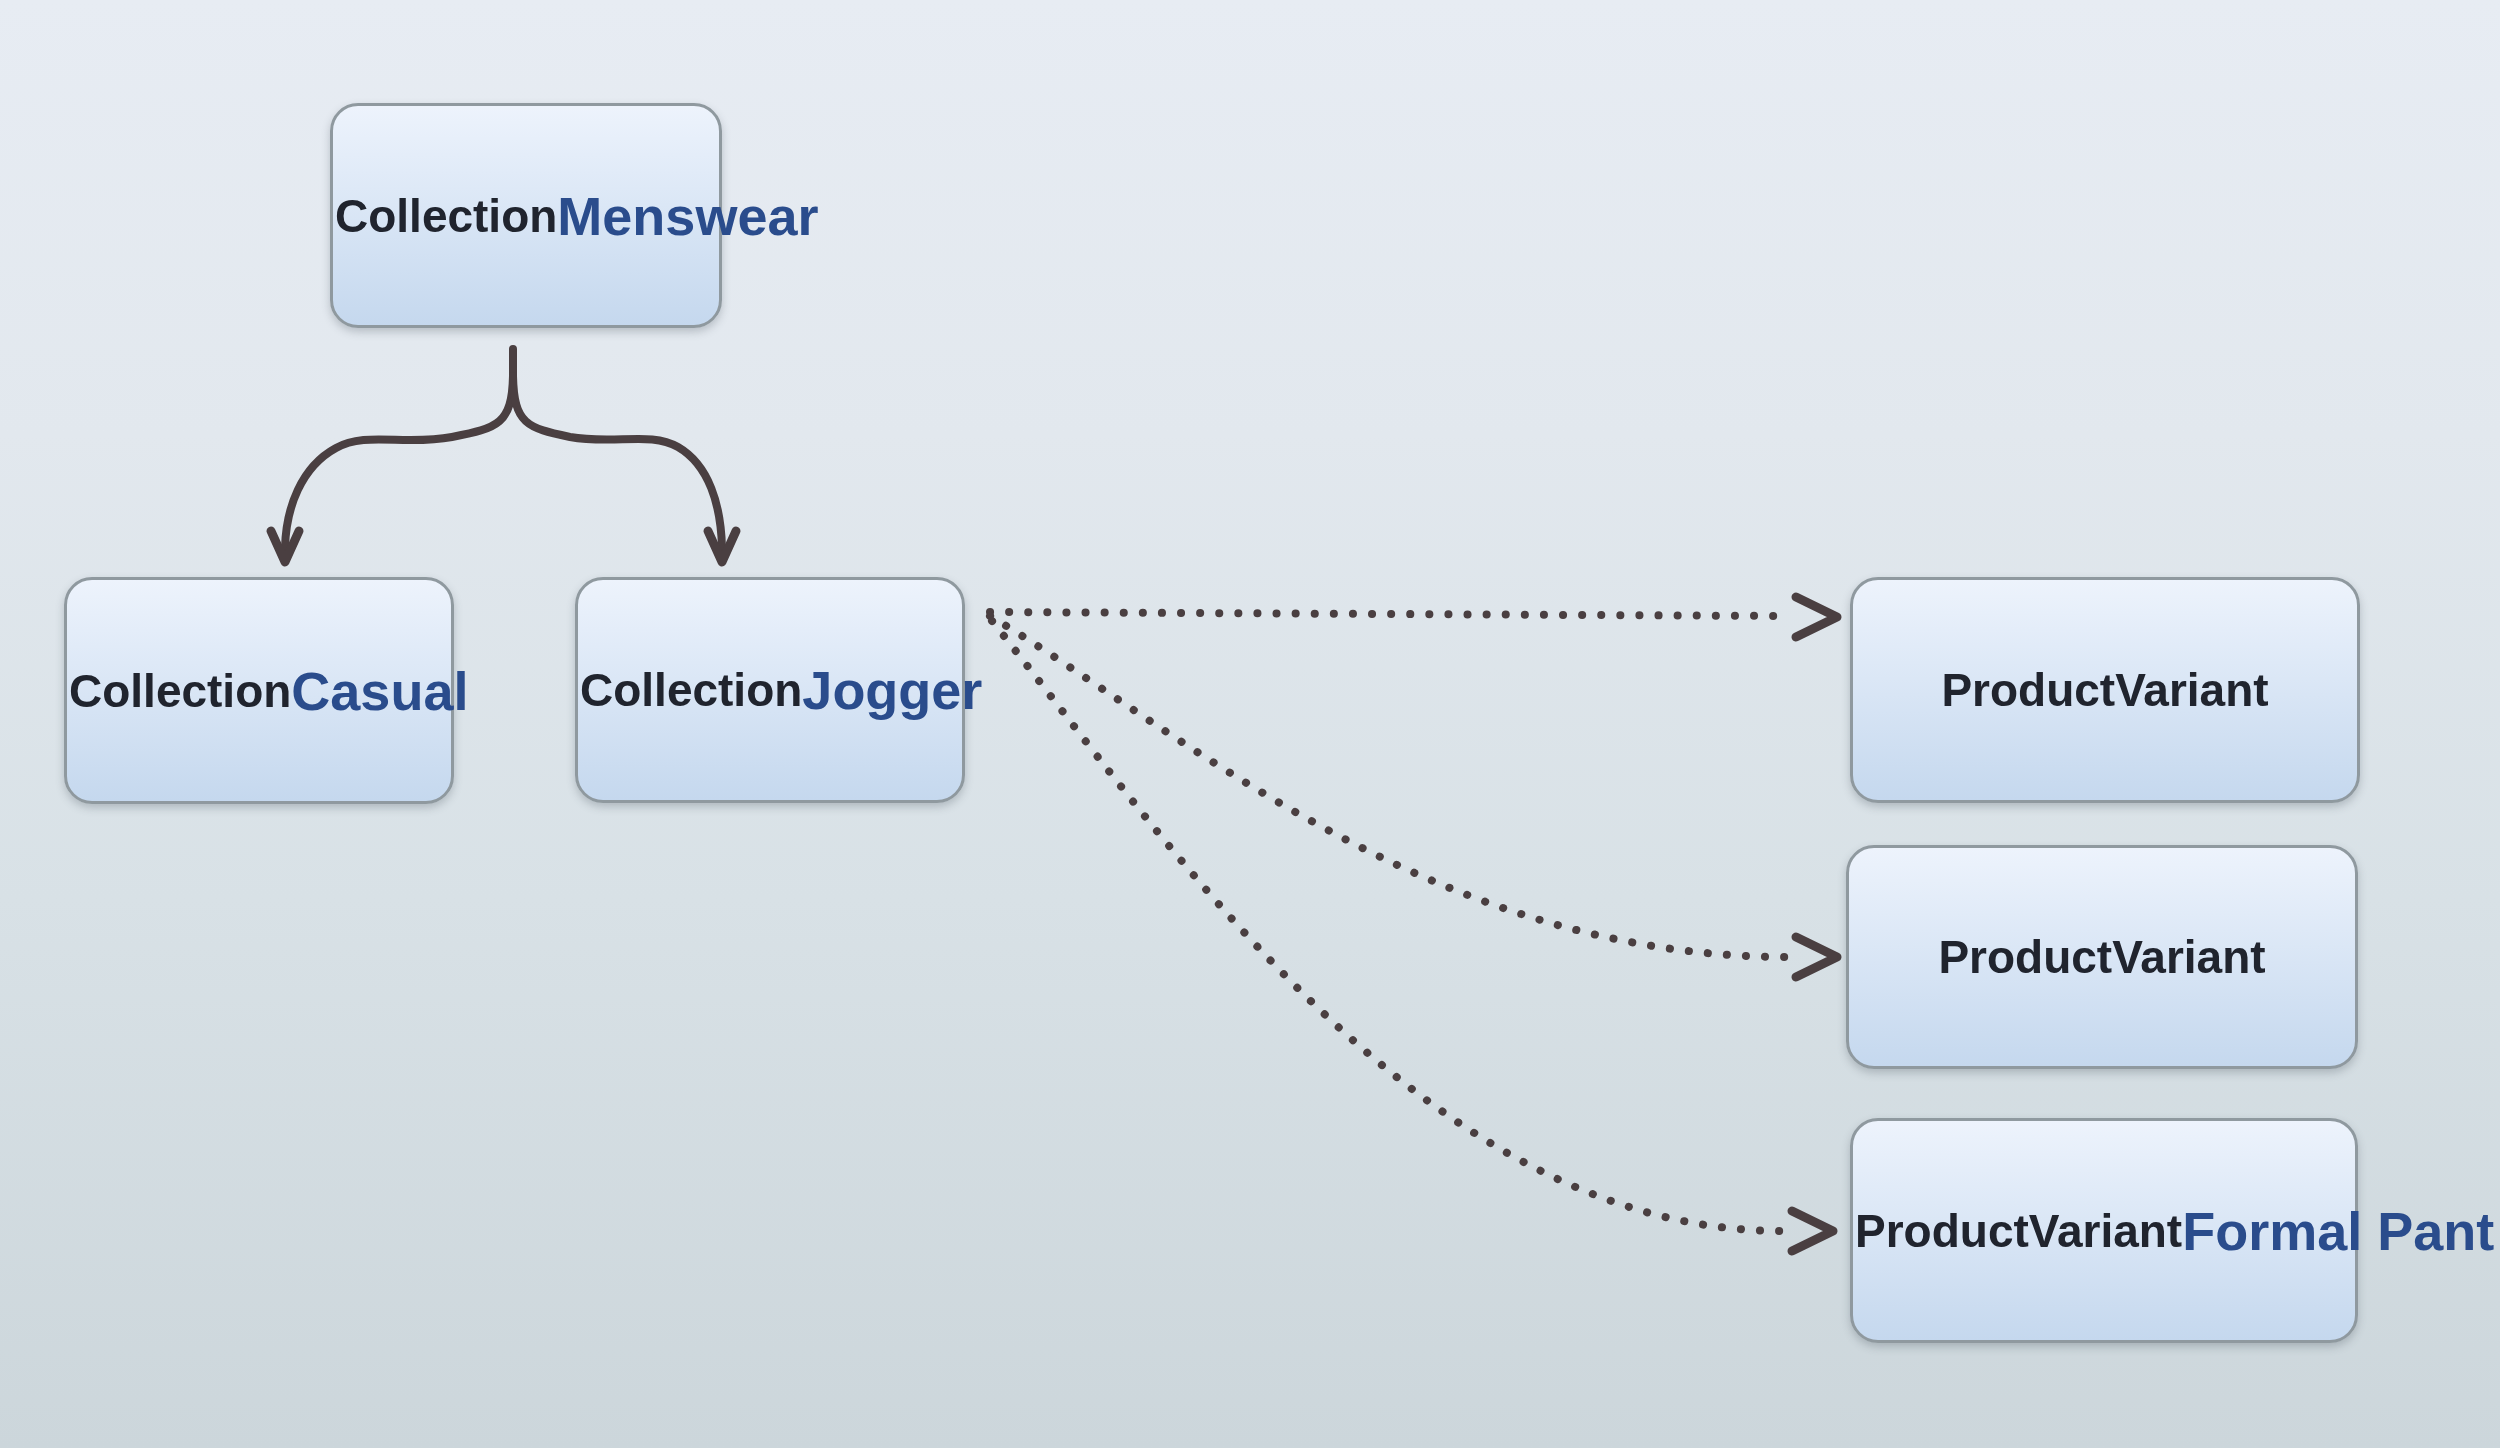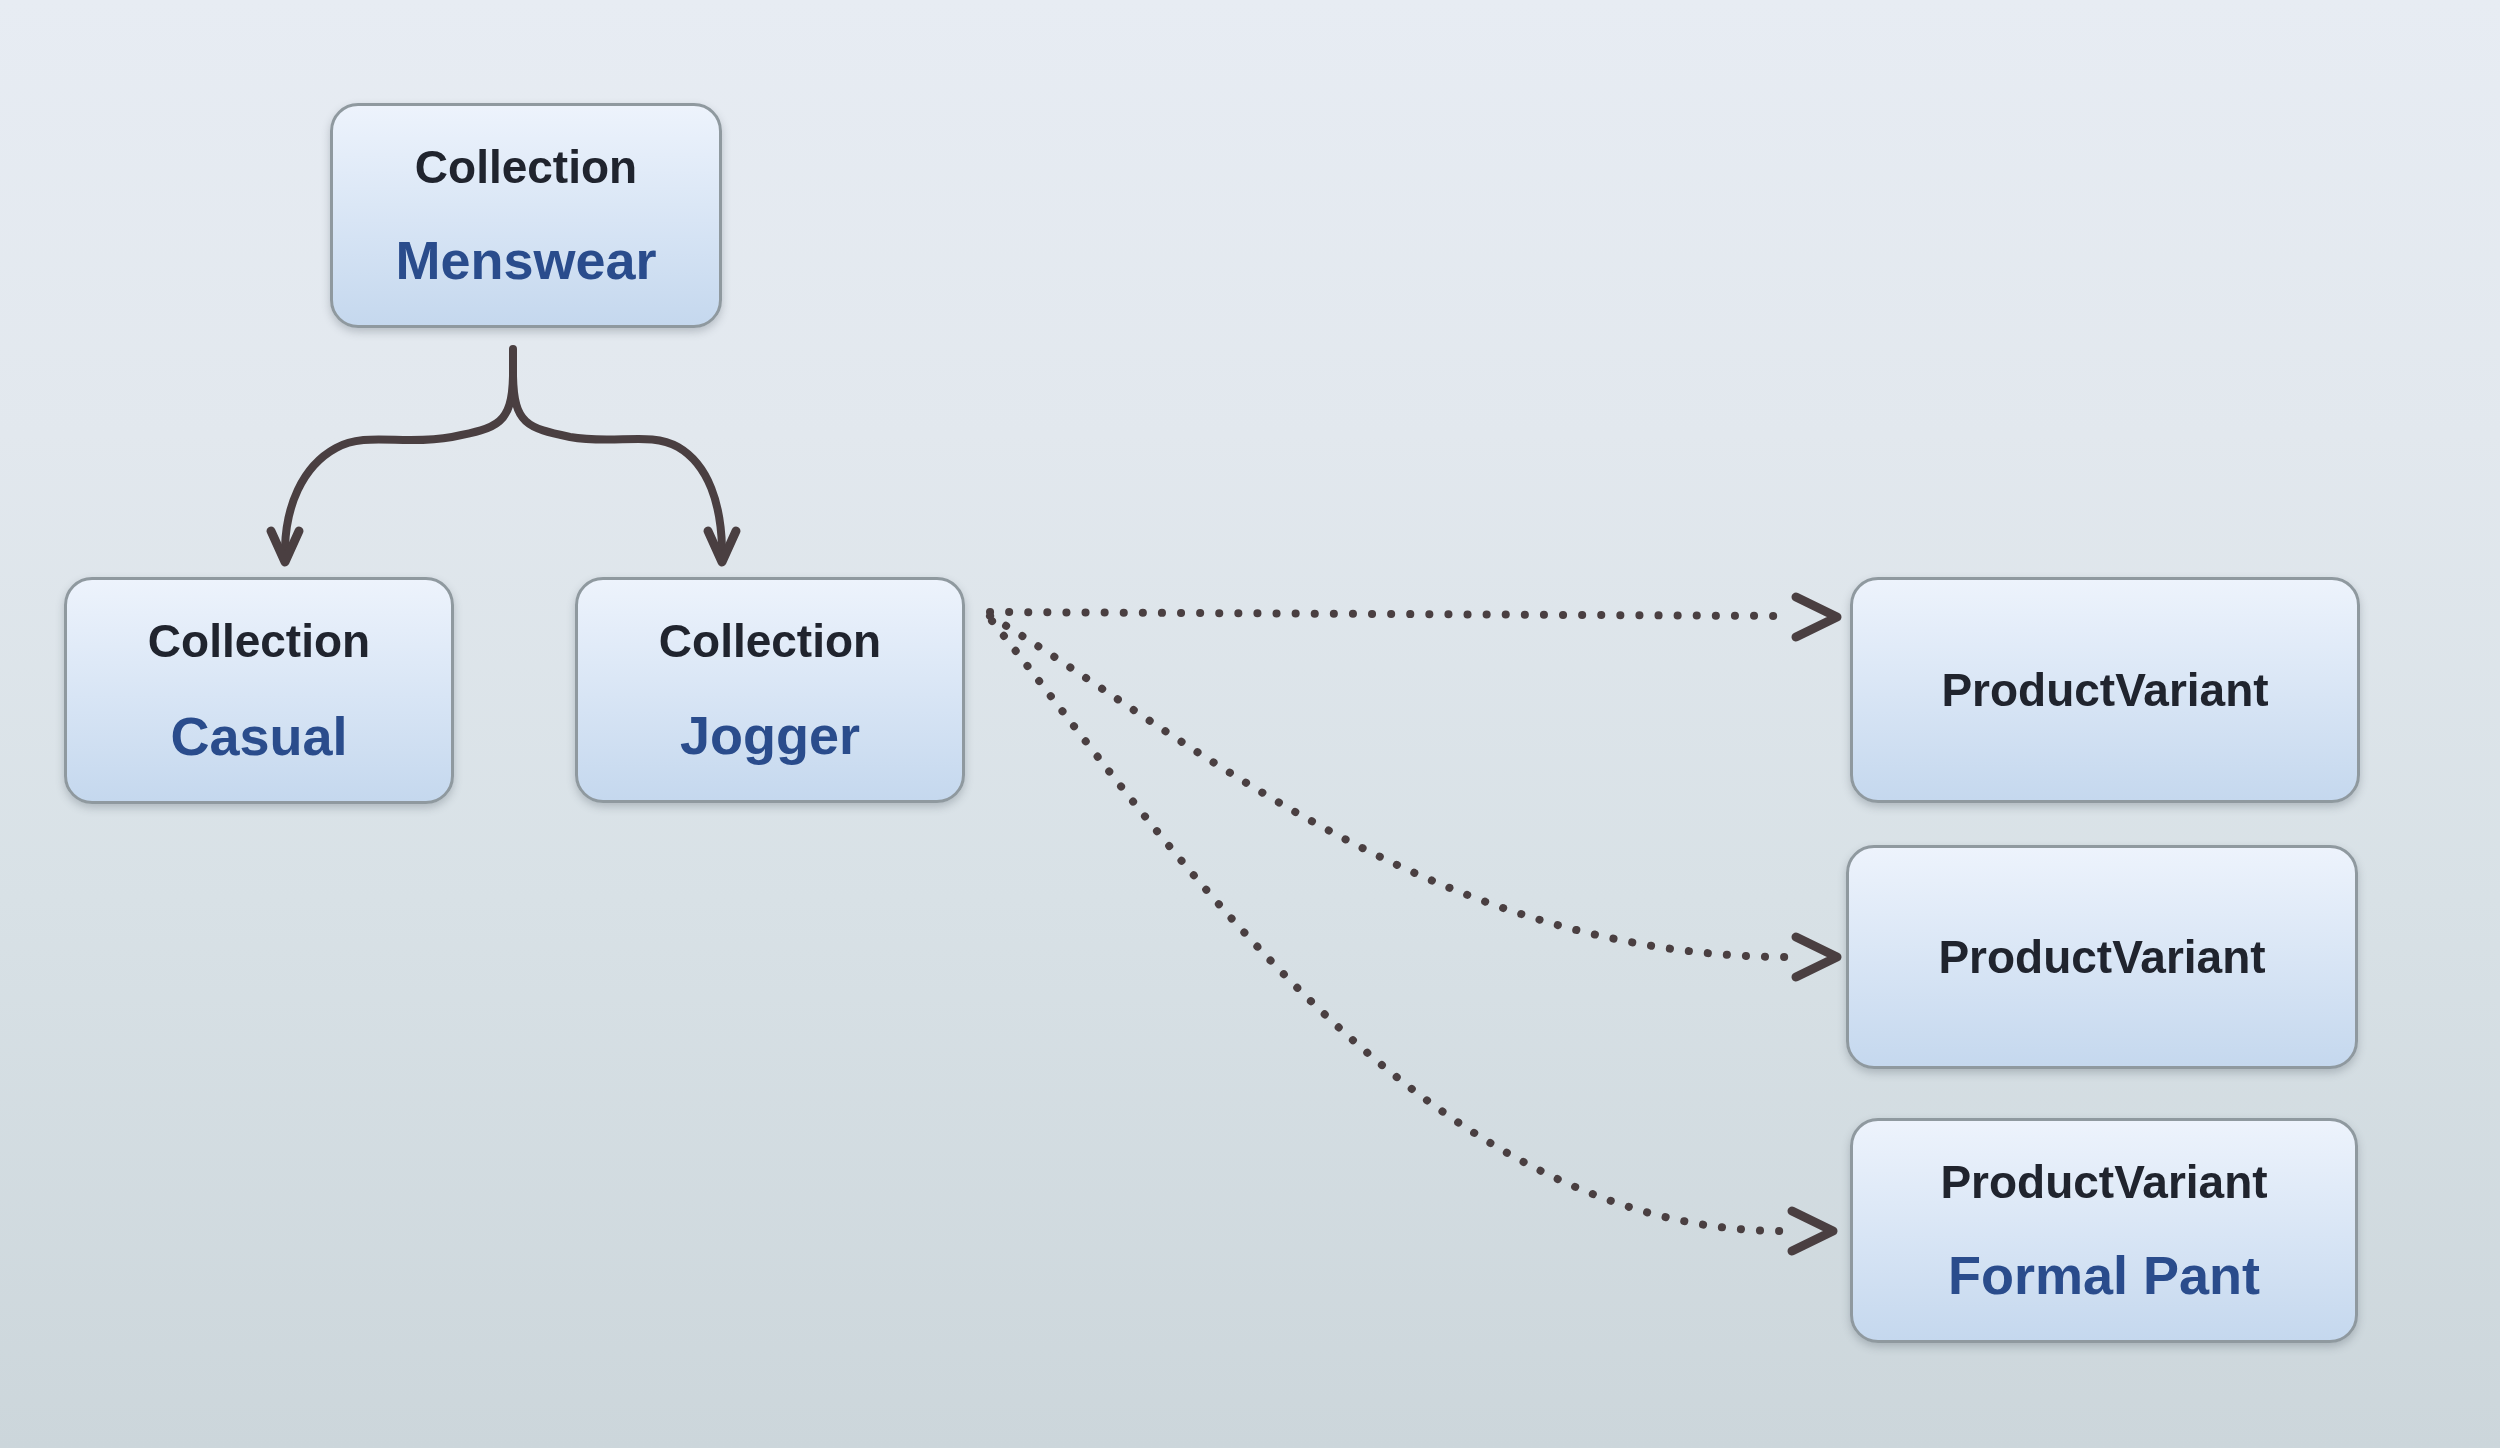--- a/index.html
+++ b/index.html
@@ -9,21 +9,21 @@
     overflow:hidden;
     background:linear-gradient(180deg,#e7ecf3 0%,#e2e8ee 30%,#d8e1e6 62%,#ccd6db 100%);
     font-family:"Liberation Sans",sans-serif;
   }
   .edges{position:absolute;left:0;top:0;width:2500px;height:1448px;}
   .edge-solid{fill:none;stroke:var(--arrow,#4a3f41);stroke-width:8;stroke-linecap:round;}
   .edge-dotted{fill:none;stroke:var(--arrow,#4a3f41);stroke-width:8;stroke-linecap:round;stroke-dasharray:0.1 19;}
   .arrowhead{fill:none;stroke:var(--arrow,#4a3f41);stroke-width:9;stroke-linecap:round;stroke-linejoin:round;}
   .node{
     position:absolute;box-sizing:border-box;
-    display:flex;flex-direction:column;justify-content:space-around;align-items:center;
+    display:flex;flex-direction:row;justify-content:space-around;align-items:center;
     padding:16px 2px;
     border:3px solid var(--node-border,#8f999f);
     border-radius:28px;
     background:linear-gradient(180deg,var(--node-top,#edf3fc) 0%,#dbe7f6 45%,var(--node-bottom,#c5d8ee) 100%);
     box-shadow:0 4px 8px rgba(70,80,90,0.28);
   }
   .node-type{font-size:46px;font-weight:bold;color:var(--type-text,#20242e);white-space:nowrap;}
   .node-name{font-size:54px;font-weight:bold;color:var(--name-text,#2a4c8c);white-space:nowrap;}
 </style>
 </head>

